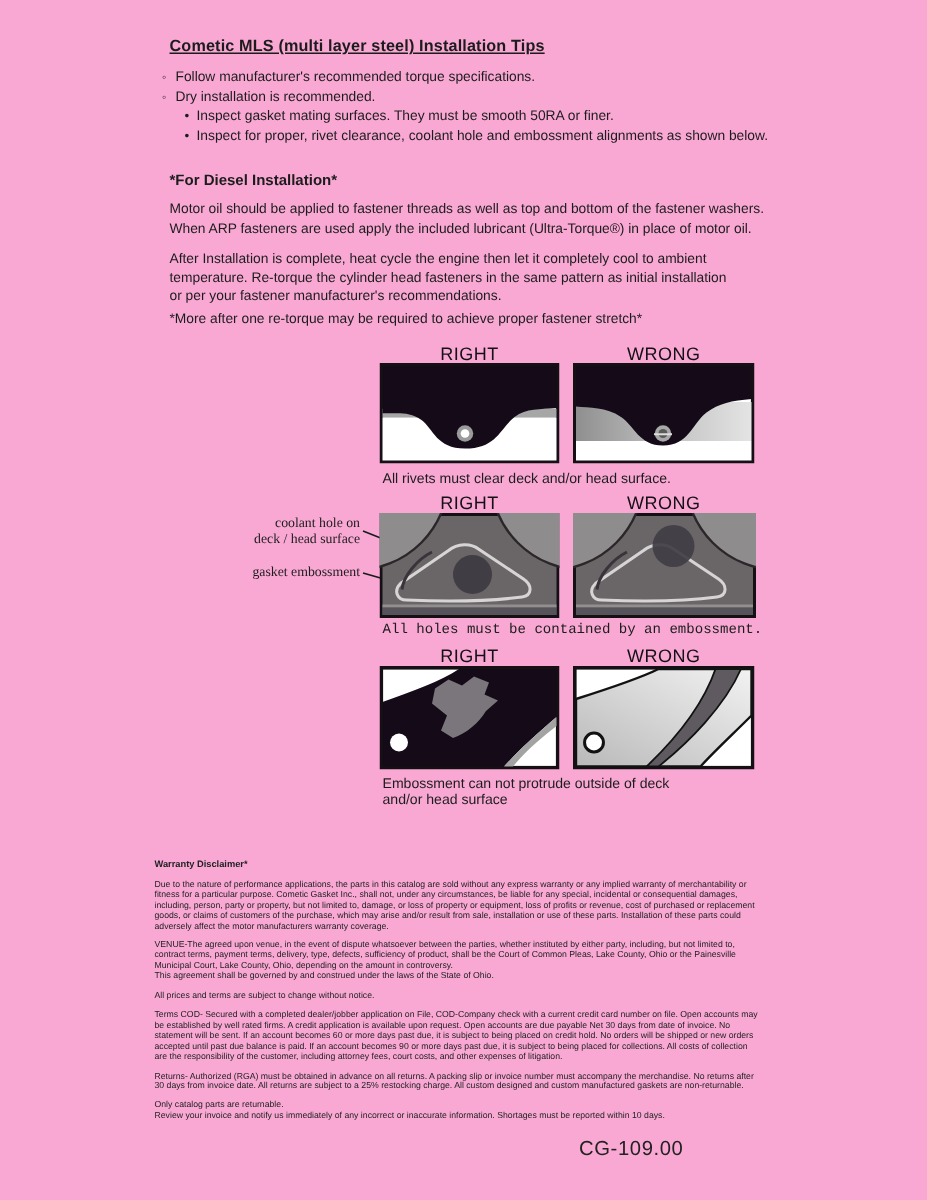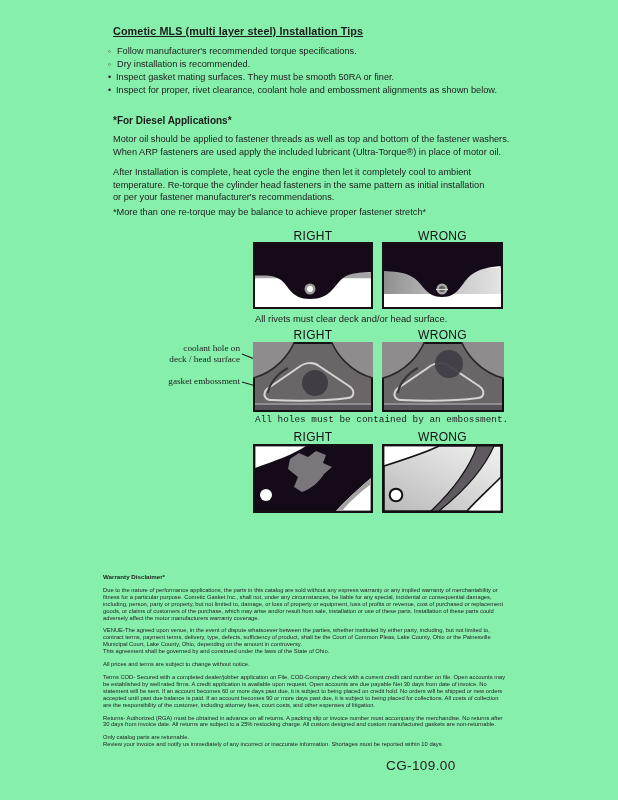--- a/index.html
+++ b/index.html
@@ -1,27 +1,27 @@
 <!DOCTYPE html>
 <html><head>
 <meta charset="utf-8">
 <style>
   html,body{margin:0;padding:0;background:#ffffff;}
   .page{
-    position:relative;width:618px;height:800px;background:#86efac;
+    position:relative;width:618px;height:800px;background:#f9a8d4;
     font-family:"Liberation Sans",sans-serif;color:#1c1c1c;overflow:hidden;
   }
   .title{
     position:absolute;left:113px;top:25px;
     font-size:10.8px;font-weight:bold;text-decoration:underline;letter-spacing:.1px;
   }
   .bullets{position:absolute;left:108px;top:45px;font-size:9.2px;line-height:13px;}
   .b-row{white-space:nowrap;}
   .b-mark{display:inline-block;width:9px;font-size:8px;vertical-align:top;}
-  .b-sub{}
+  .b-sub{margin-left:15px;}
   .b-sub .b-mark{width:8px;font-size:9px;}
   .diesel-h{position:absolute;left:113px;top:115px;font-size:10px;font-weight:bold;}
   .para{position:absolute;left:113px;width:430px;font-size:9.2px;line-height:12.6px;white-space:pre-line;}
   .p1{top:133px;}
   .p2{top:166px;}
   .note{top:206px;}
   .fig{position:absolute;left:16px;width:618px;}
   .fig1{top:229px;height:99px;}
   .fig2{top:328px;height:102px;}
   .fig3{top:430px;height:110px;}
@@ -53,27 +53,27 @@
 
   <div class="title">Cometic MLS (multi layer steel) Installation Tips</div>
 
   <div class="bullets">
     <div class="b-row"><span class="b-mark">◦</span><span>Follow manufacturer's recommended torque specifications.</span></div>
     <div class="b-row"><span class="b-mark">◦</span><span>Dry installation is recommended.</span></div>
     <div class="b-row b-sub"><span class="b-mark">•</span><span>Inspect gasket mating surfaces.  They must be smooth 50RA or finer.</span></div>
     <div class="b-row b-sub"><span class="b-mark">•</span><span>Inspect for proper, rivet clearance, coolant hole and embossment alignments as shown below.</span></div>
   </div>
 
-  <div class="diesel-h">*For Diesel Applications*</div>
+  <div class="diesel-h">*For Diesel Installation*</div>
   <div class="para p1">Motor oil should be applied to fastener threads as well as top and bottom of the fastener washers.
 When ARP fasteners are used apply the included lubricant (Ultra-Torque®) in place of motor oil.</div>
   <div class="para p2">After Installation is complete, heat cycle the engine then let it completely cool to ambient
 temperature. Re-torque the cylinder head fasteners in the same pattern as initial installation
 or per your fastener manufacturer's recommendations.</div>
-  <div class="para note">*More than one re-torque may be balance to achieve proper fastener stretch*</div>
+  <div class="para note">*More after one re-torque may be required to achieve proper fastener stretch*</div>
 
   <div class="fig fig1">
     <div class="rw rw-left">RIGHT</div>
     <div class="rw rw-right">WRONG</div>
 
     <svg class="panelL" width="120" height="67" viewBox="0 0 120 67">
       <rect x="1.2" y="1.2" width="117.6" height="64.6" fill="#ffffff" stroke="#141014" stroke-width="2.4"></rect>
       <rect x="2" y="30.5" width="116" height="6" fill="#a6a6a6"></rect>
       <rect x="2" y="36.5" width="116" height="28.5" fill="#ffffff"></rect>
       <path d="M2,2 H118 V30 C107,31 98,30 90,36 C80,44 78,57 57,57 C38,57 36,44 28,38 C19,31.5 10,34 2,33.5 Z" fill="#140a18"></path>
@@ -157,20 +157,22 @@
           <stop offset="0" stop-color="#b9b9b9"></stop>
             <stop offset="1" stop-color="#f2f2f2"></stop>
         </linearGradient>
       </defs>
       <rect x="1.2" y="1.2" width="118.6" height="66.6" fill="#ffffff" stroke="#141014" stroke-width="2.4"></rect>
       <path d="M2,22 C24,15 45,8 57,2 L119,2 L119,33 C106,46 94,57 85,67 L2,67 Z" fill="url(#gradBand)" stroke="#121212" stroke-width="1.6"></path>
       <path d="M95,2 L112,2 C101,27 77,51 57,67 L49,67 C69,48 87,25 95,2 Z" fill="#5e5a60" stroke="#121212" stroke-width="1.2"></path>
       <circle cx="14" cy="51" r="6.3" fill="#ffffff" stroke="#121212" stroke-width="2"></circle>
     </svg>
 
+    <div class="cap">Embossment can not protrude outside of deck
+and/or head surface</div>
   </div>
 
   <div class="disc">
     <h3>Warranty Disclaimer*</h3>
     <p>Due to the nature of performance applications, the parts in this catalog are sold without any express warranty or any implied warranty of merchantability or
 fitness for a particular purpose.  Cometic Gasket Inc., shall not, under any circumstances, be liable for any special, incidental or consequential damages,
 including, person, party or property, but not limited to, damage, or loss of property or equipment, loss of profits or revenue, cost of purchased or replacement
 goods, or claims of customers of the purchase, which may arise and/or result from sale, installation or use of these parts.  Installation of these parts could
 adversely affect the motor manufacturers warranty coverage.</p>
     <p>VENUE-The agreed upon venue, in the event of dispute whatsoever between the parties, whether instituted by either party, including, but not limited to,

